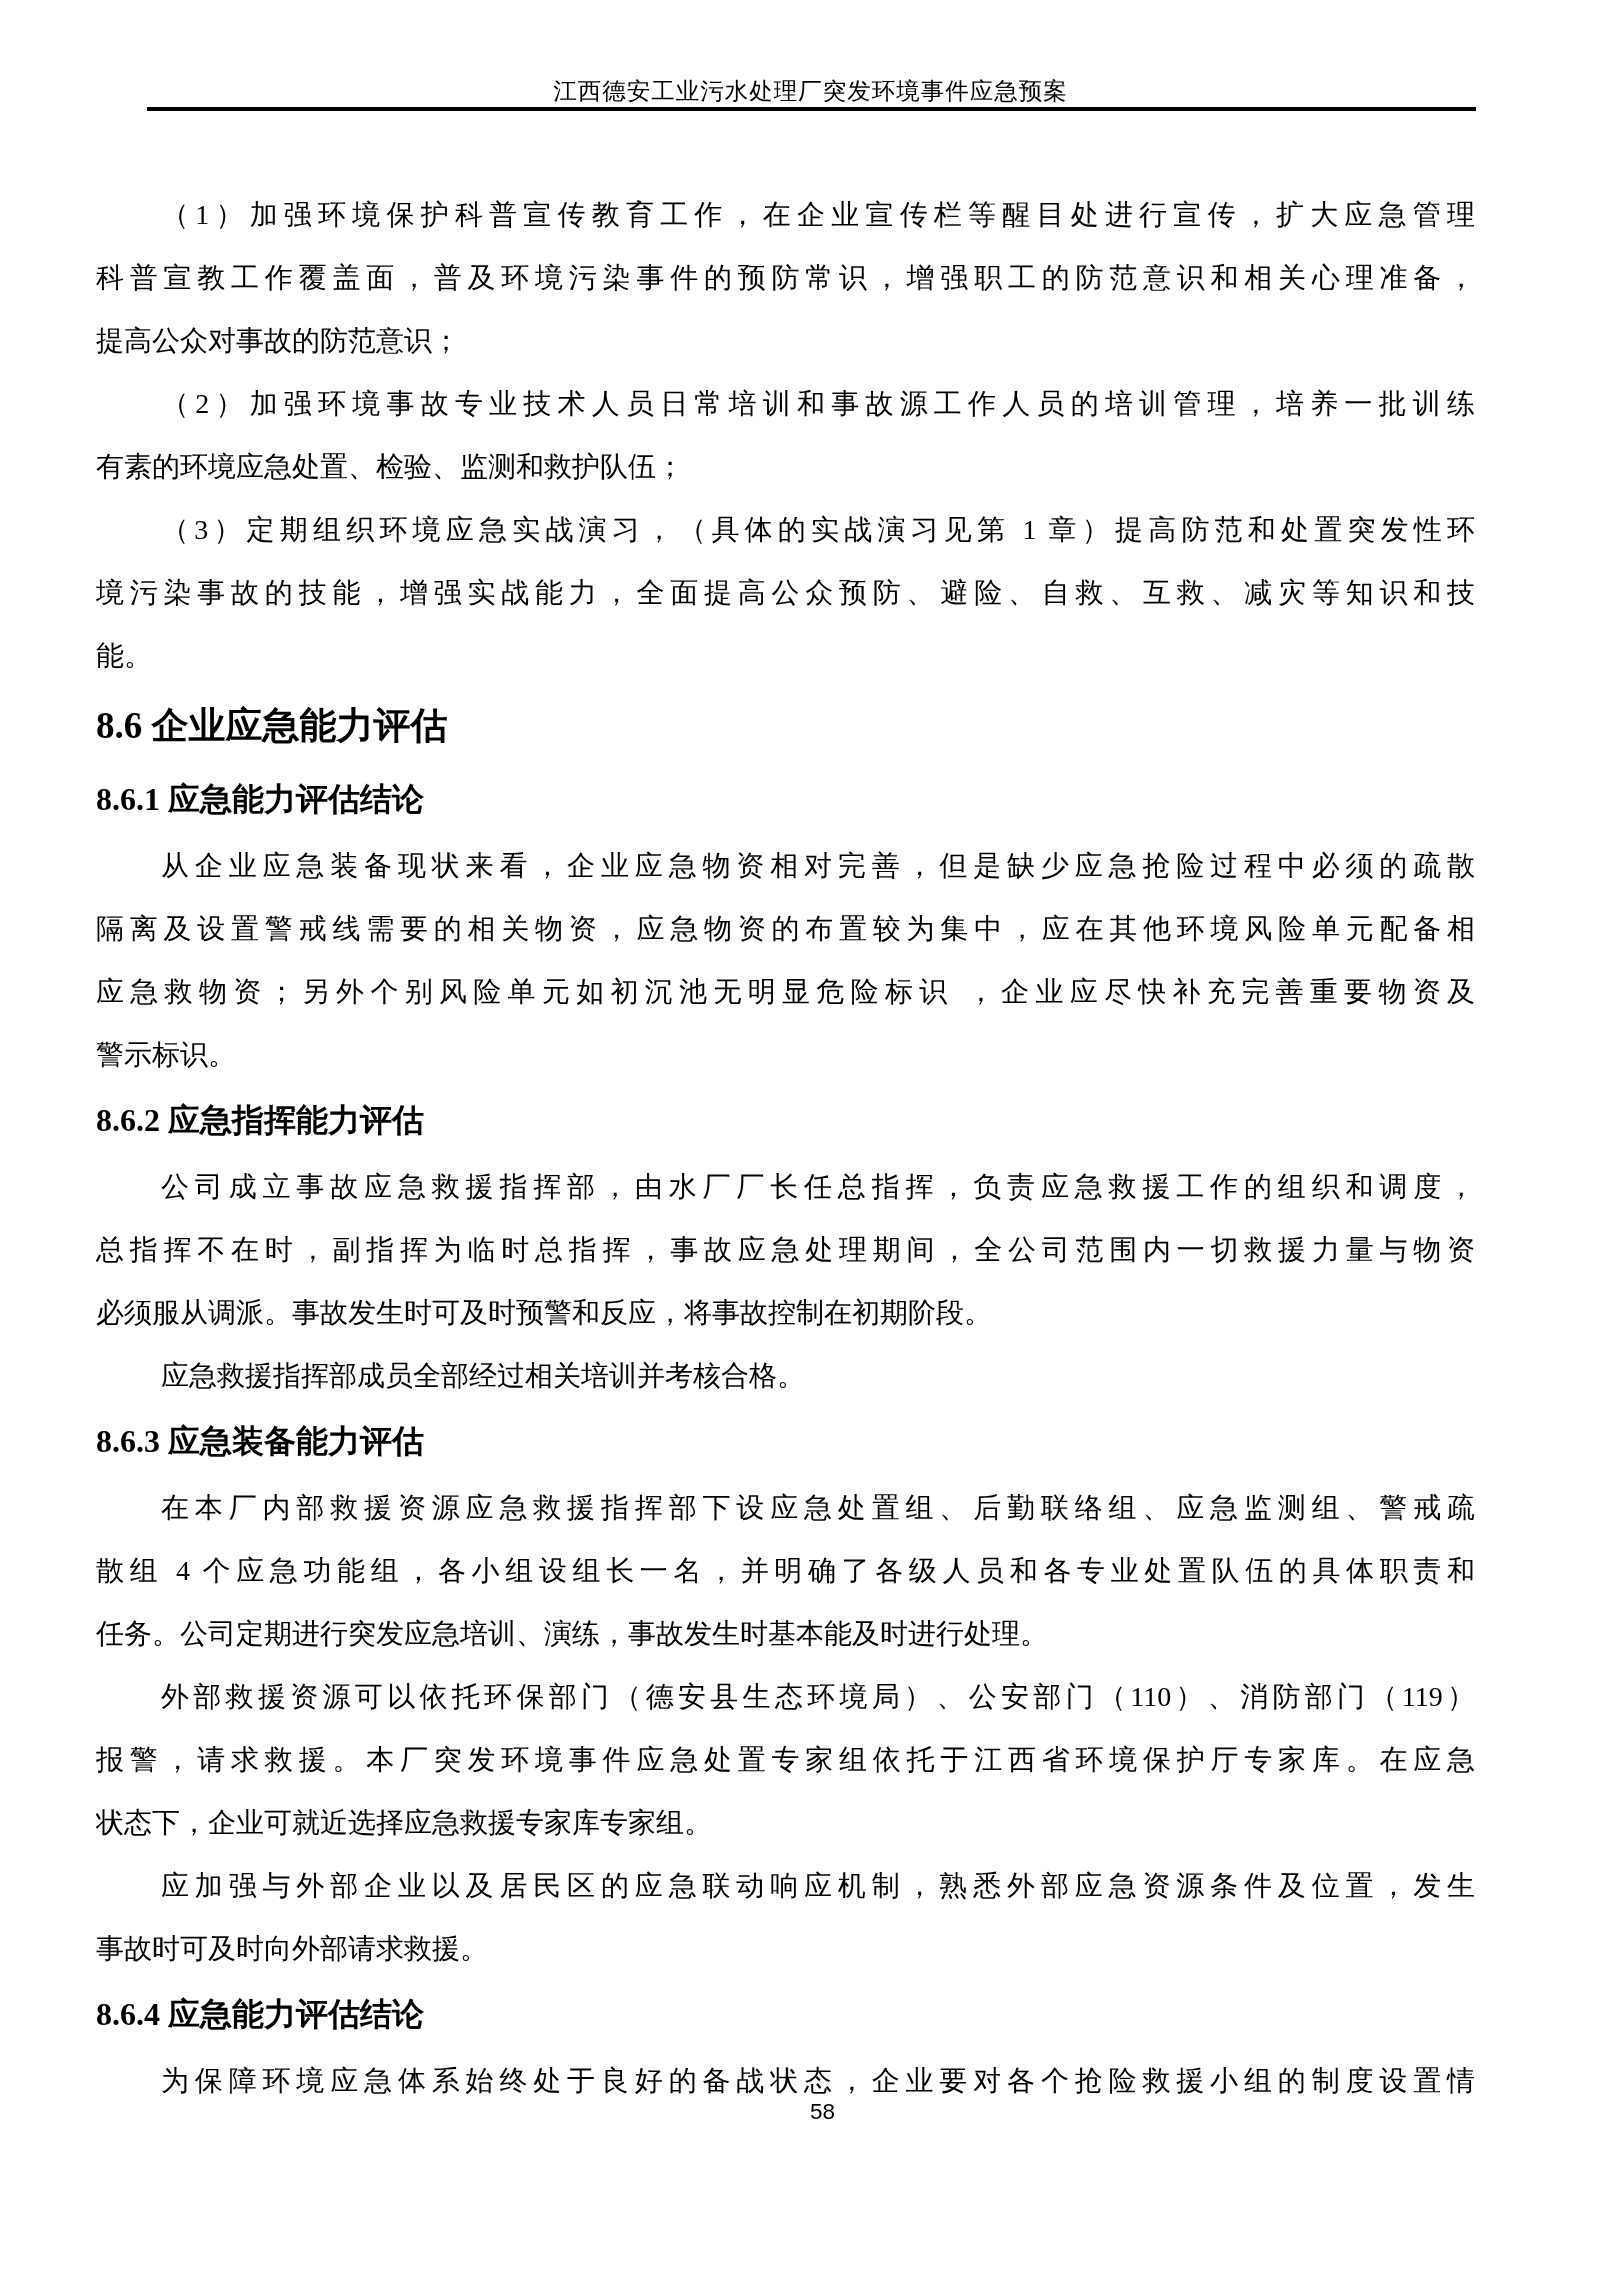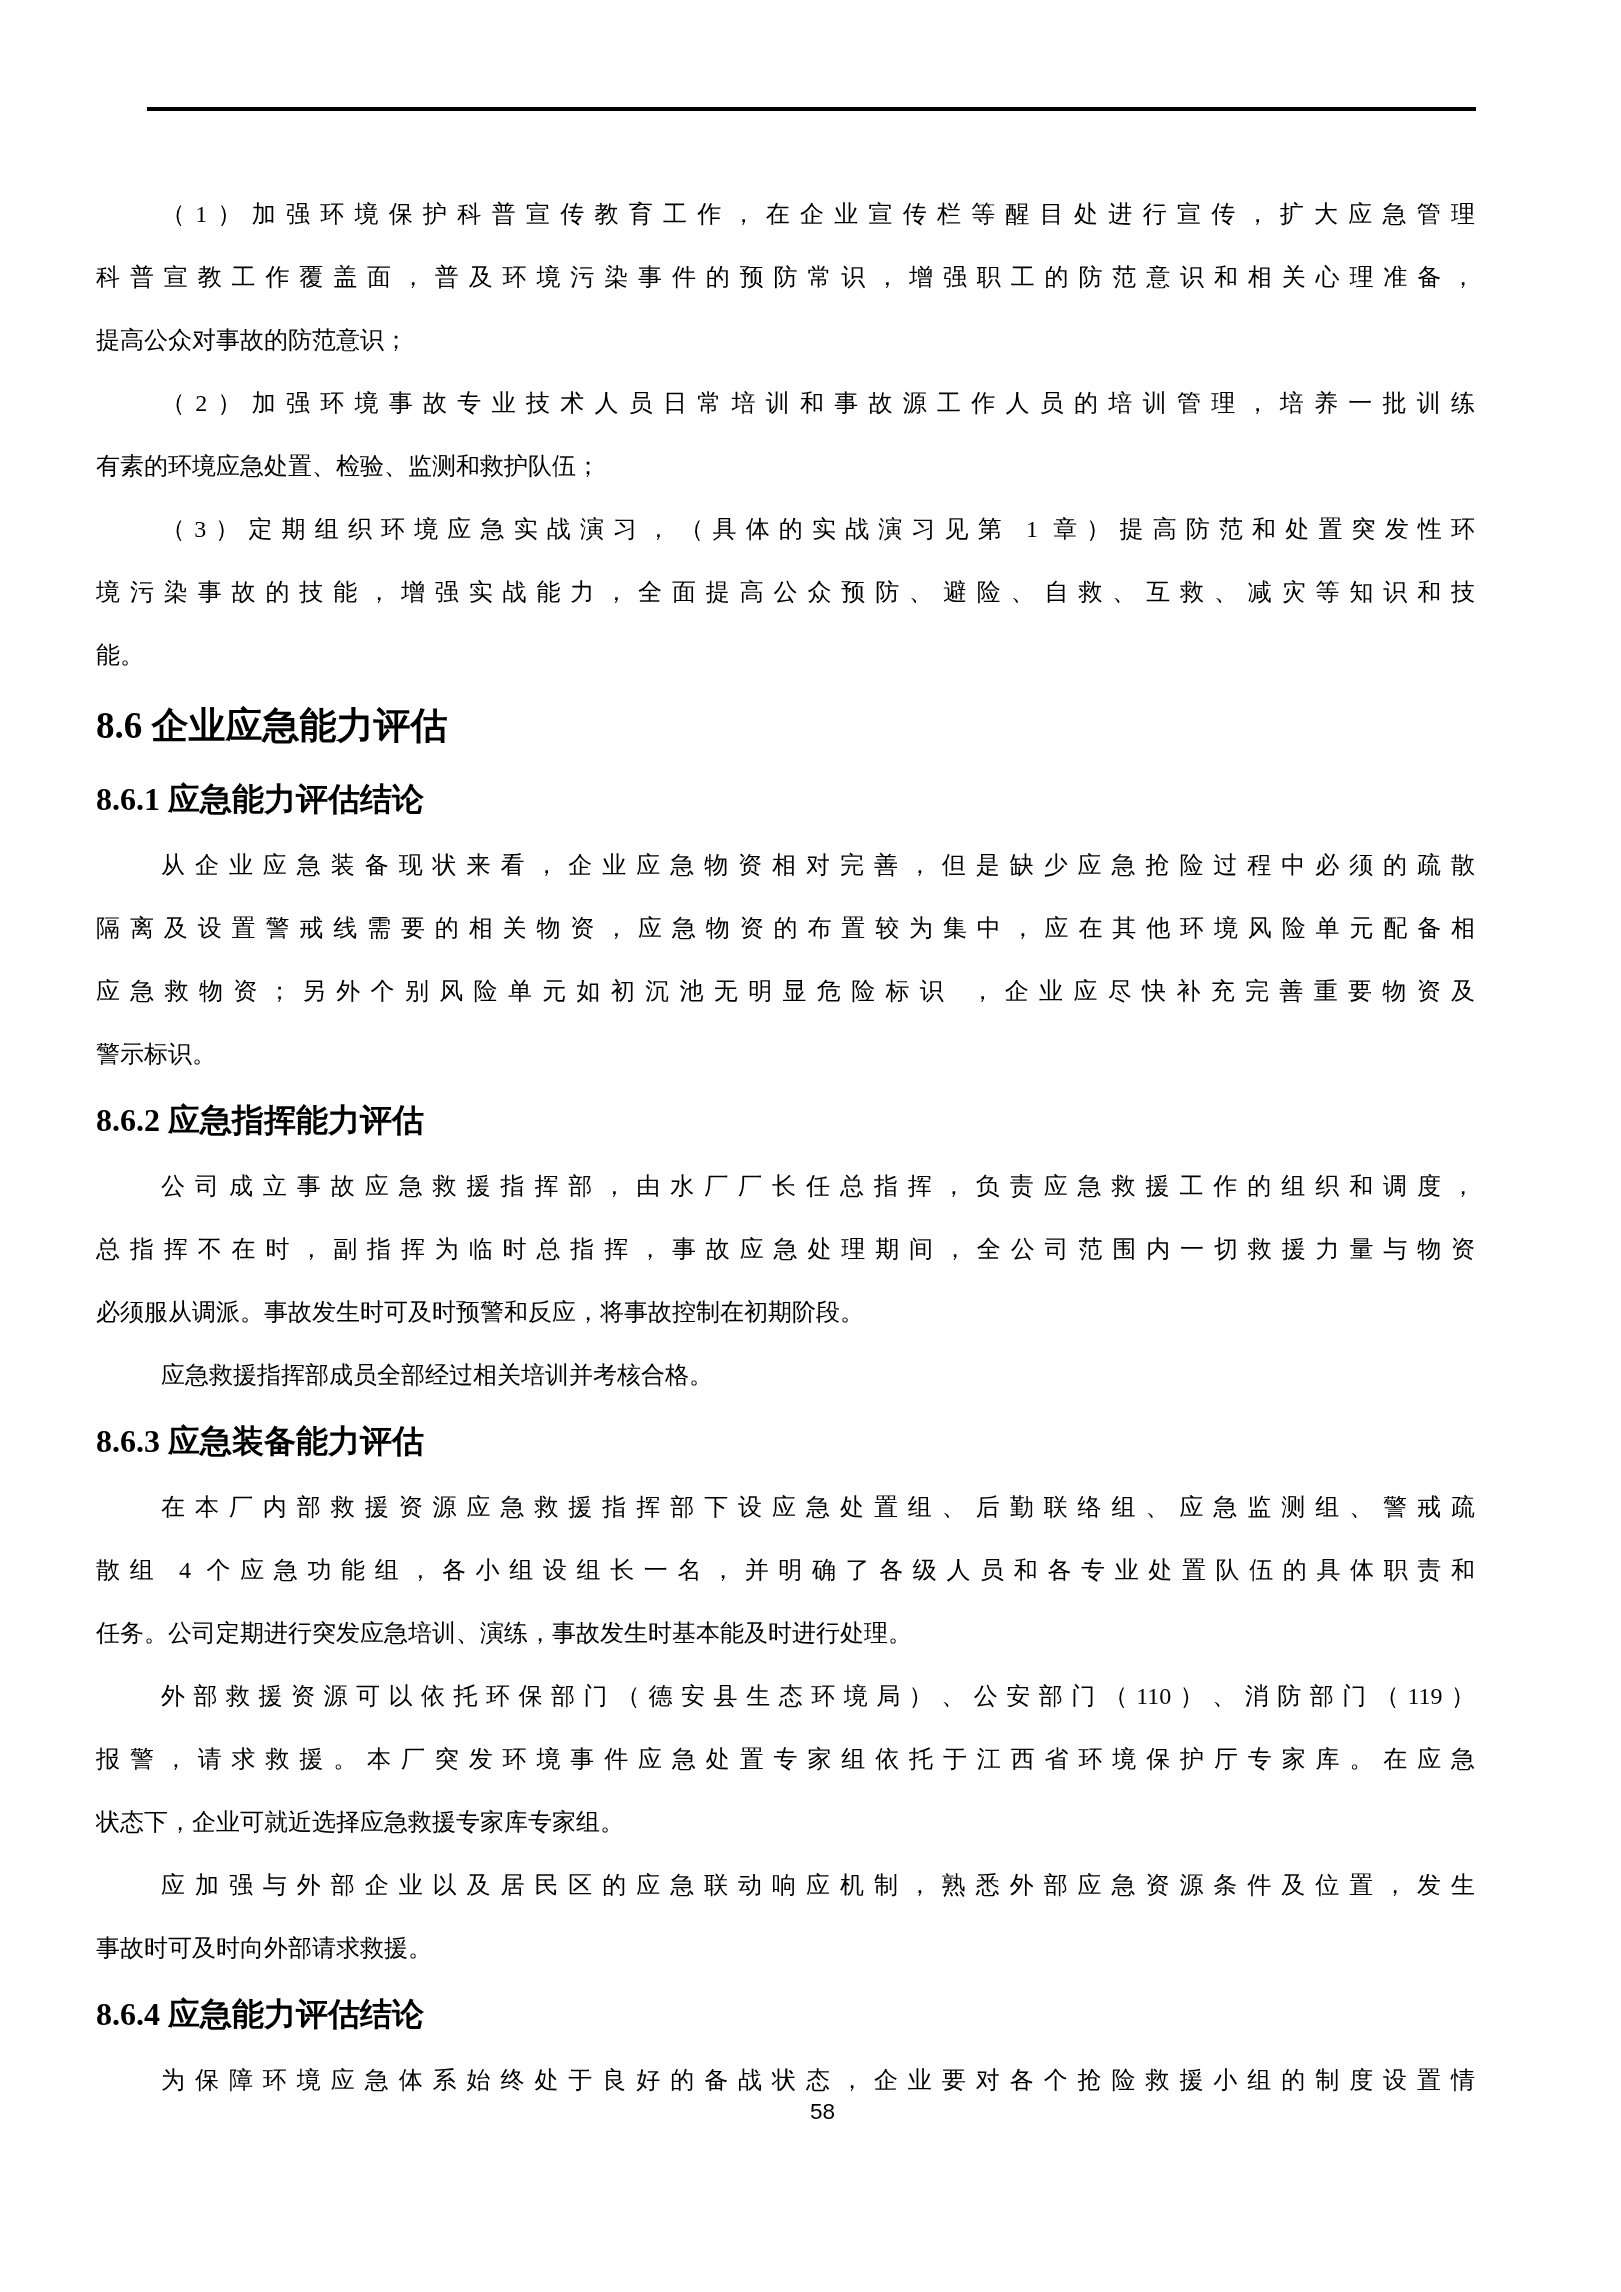--- a/index.html
+++ b/index.html
@@ -24,21 +24,21 @@
     top: 107px; left: 147px;
     width: 1329px; height: 3.9px;
     background: #000000;
   }
   .content {
     position: absolute;
     top: 183px; left: 96px;
     width: 1379px;
   }
   .line {
-    font-size: 24px;
+    font-size: 28px;
     line-height: 63px;
     height: 63px;
     text-align: justify;
     overflow: hidden;
   }
   .j { text-align-last: justify; }
   .indent { padding-left: 65px; }
   .h1 {
     font-size: 37px; font-weight: bold;
     line-height: 78px; height: 78px;
@@ -55,20 +55,21 @@
     text-align: center;
     font-size: 22.5px; line-height: 29px;
     font-family: "Liberation Sans", "DejaVu Sans", sans-serif;
   }
 </style>
 </head>
 <body>
 
 <div class="page">
 
+  <div class="header-title">江西德安工业污水处理厂突发环境事件应急预案</div>
   <div class="header-rule"></div>
 
   <div class="content">
     <div class="line j indent">（1）加强环境保护科普宣传教育工作，在企业宣传栏等醒目处进行宣传，扩大应急管理</div>
     <div class="line j">科普宣教工作覆盖面，普及环境污染事件的预防常识，增强职工的防范意识和相关心理准备，</div>
     <div class="line">提高公众对事故的防范意识；</div>
     <div class="line j indent">（2）加强环境事故专业技术人员日常培训和事故源工作人员的培训管理，培养一批训练</div>
     <div class="line">有素的环境应急处置、检验、监测和救护队伍；</div>
     <div class="line j indent">（3）定期组织环境应急实战演习，（具体的实战演习见第 1 章）提高防范和处置突发性环</div>
     <div class="line j">境污染事故的技能，增强实战能力，全面提高公众预防、避险、自救、互救、减灾等知识和技</div>

